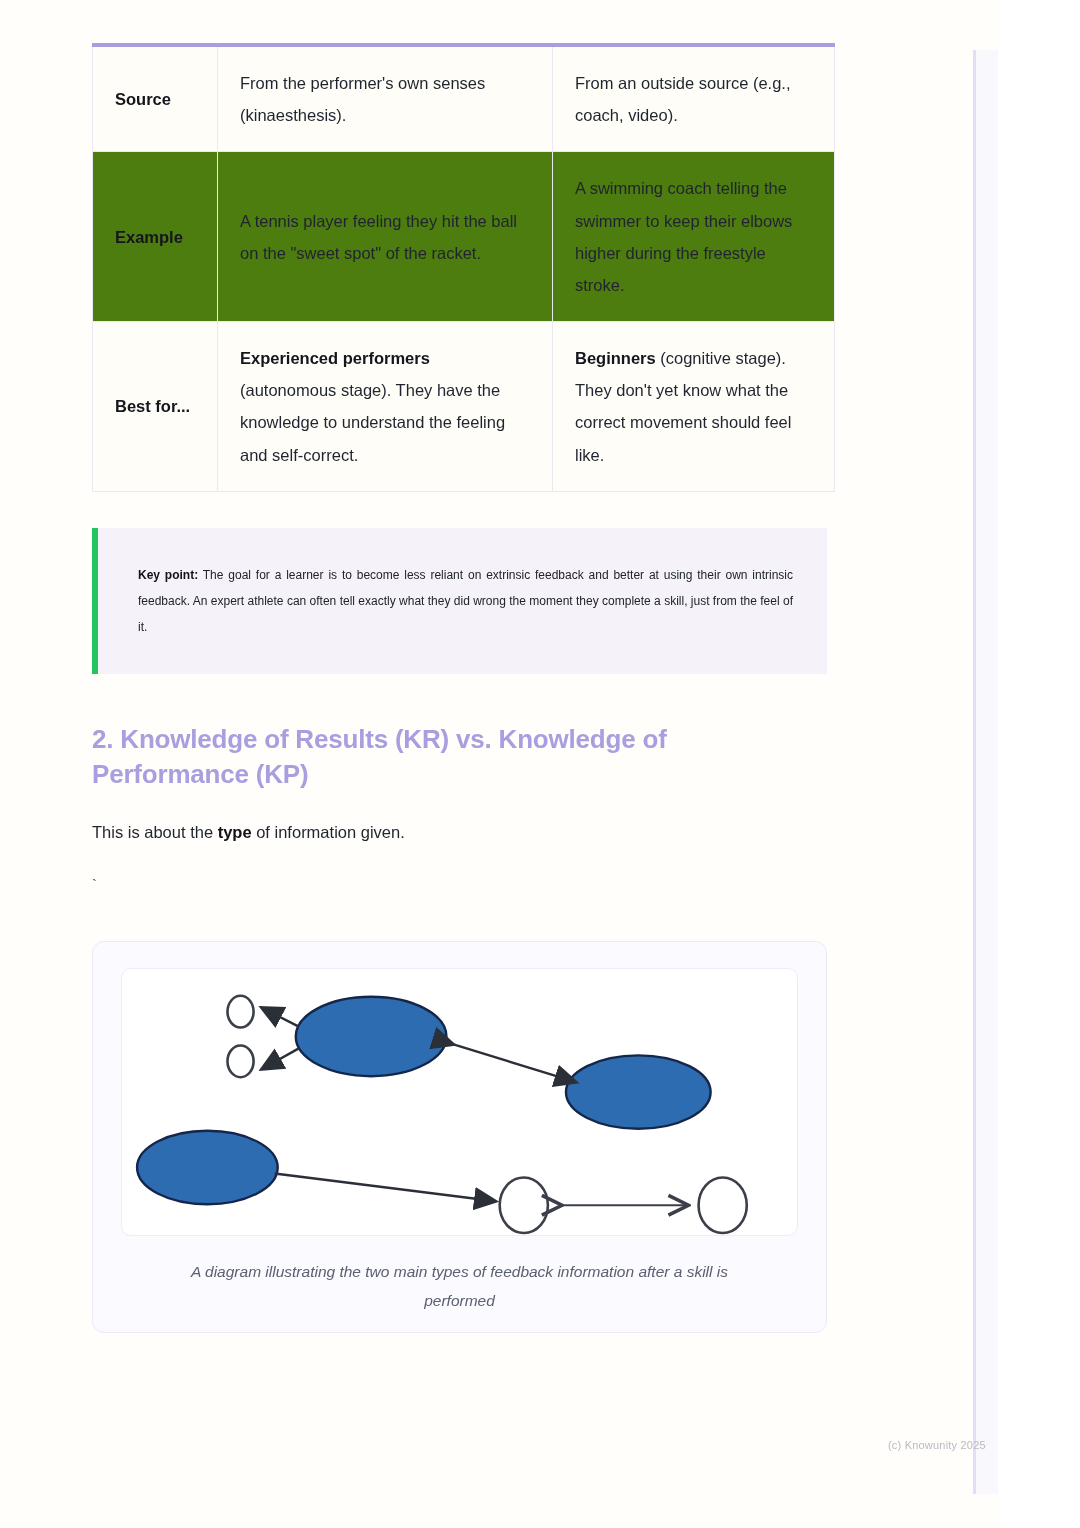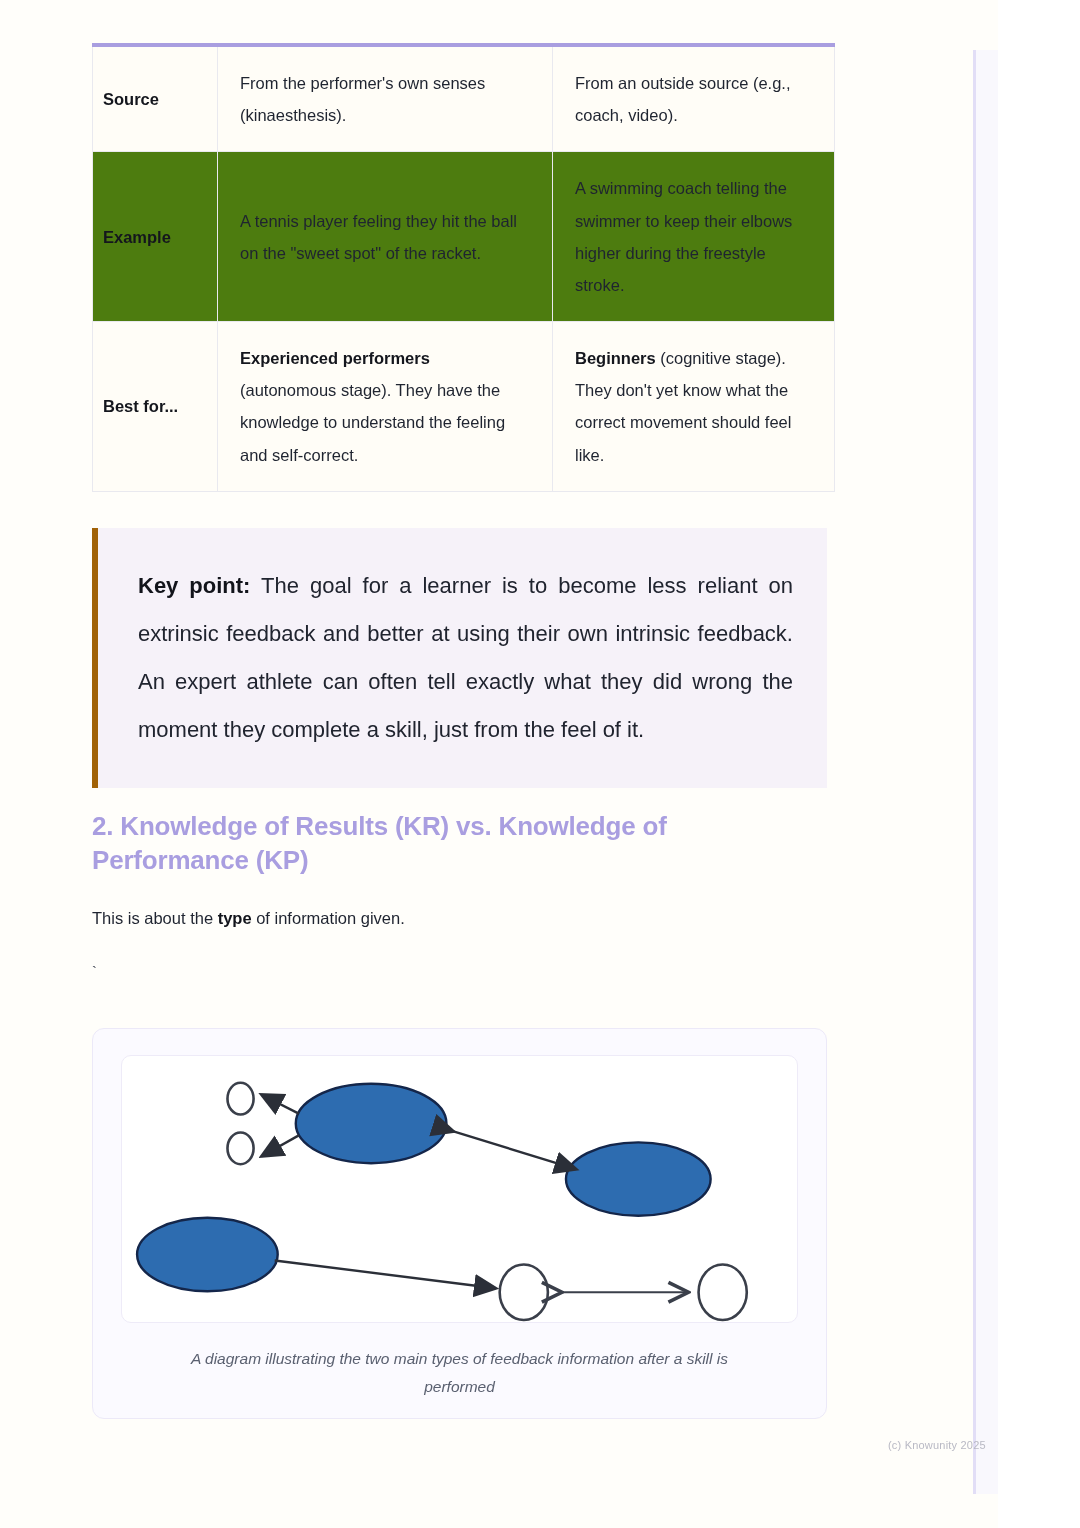--- a/index.html
+++ b/index.html
@@ -53,47 +53,47 @@
     border: 1px solid #e9e9ef;
     vertical-align: middle;
     padding: 20px 22px;
     font-size: 16.5px;
     line-height: 1.95;
     color: #1f2430;
   }
   .cmp-table td.rowhead {
     width: 125px;
     font-weight: bold;
-    padding-left: 10px;
+    padding-left: 22px;
     padding-right: 10px;
     color: #14161d;
   }
   .cmp-table tr.r-odd td { background: #fffdf7; }
   .cmp-table tr.r-even td { background: #4d7c0f; }
   .cmp-table td.c2 { width: 335px; }
   .cmp-table td.c3 { width: 282px; }
   .cmp-table b { font-weight: bold; color: #14161d; text-align: center; }
 
   
   .keypoint {
     margin-top: 36px;
     width: 735px;
     background: #f6f2f9;
-    border-left: 6px solid #a16207;
+    border-left: 6px solid #22c55e;
     padding: 34px 34px 34px 40px;
-    font-size: 22px;
+    font-size: 12px;
     line-height: 2.18;
     color: #20242f;
     text-align: justify;
   }
   .keypoint b { font-weight: bold; color: #12141b; }
 
   
   h2.section-title {
-    margin: 21px 0 0 0;
+    margin: 48px 0 0 0;
     font-size: 26px;
     line-height: 1.32;
     font-weight: bold;
     color: #a99ee0;
     letter-spacing: -0.2px;
   }
   p.lead {
     margin: 28px 0 0 0;
     font-size: 16.5px;
     line-height: 1.6;

